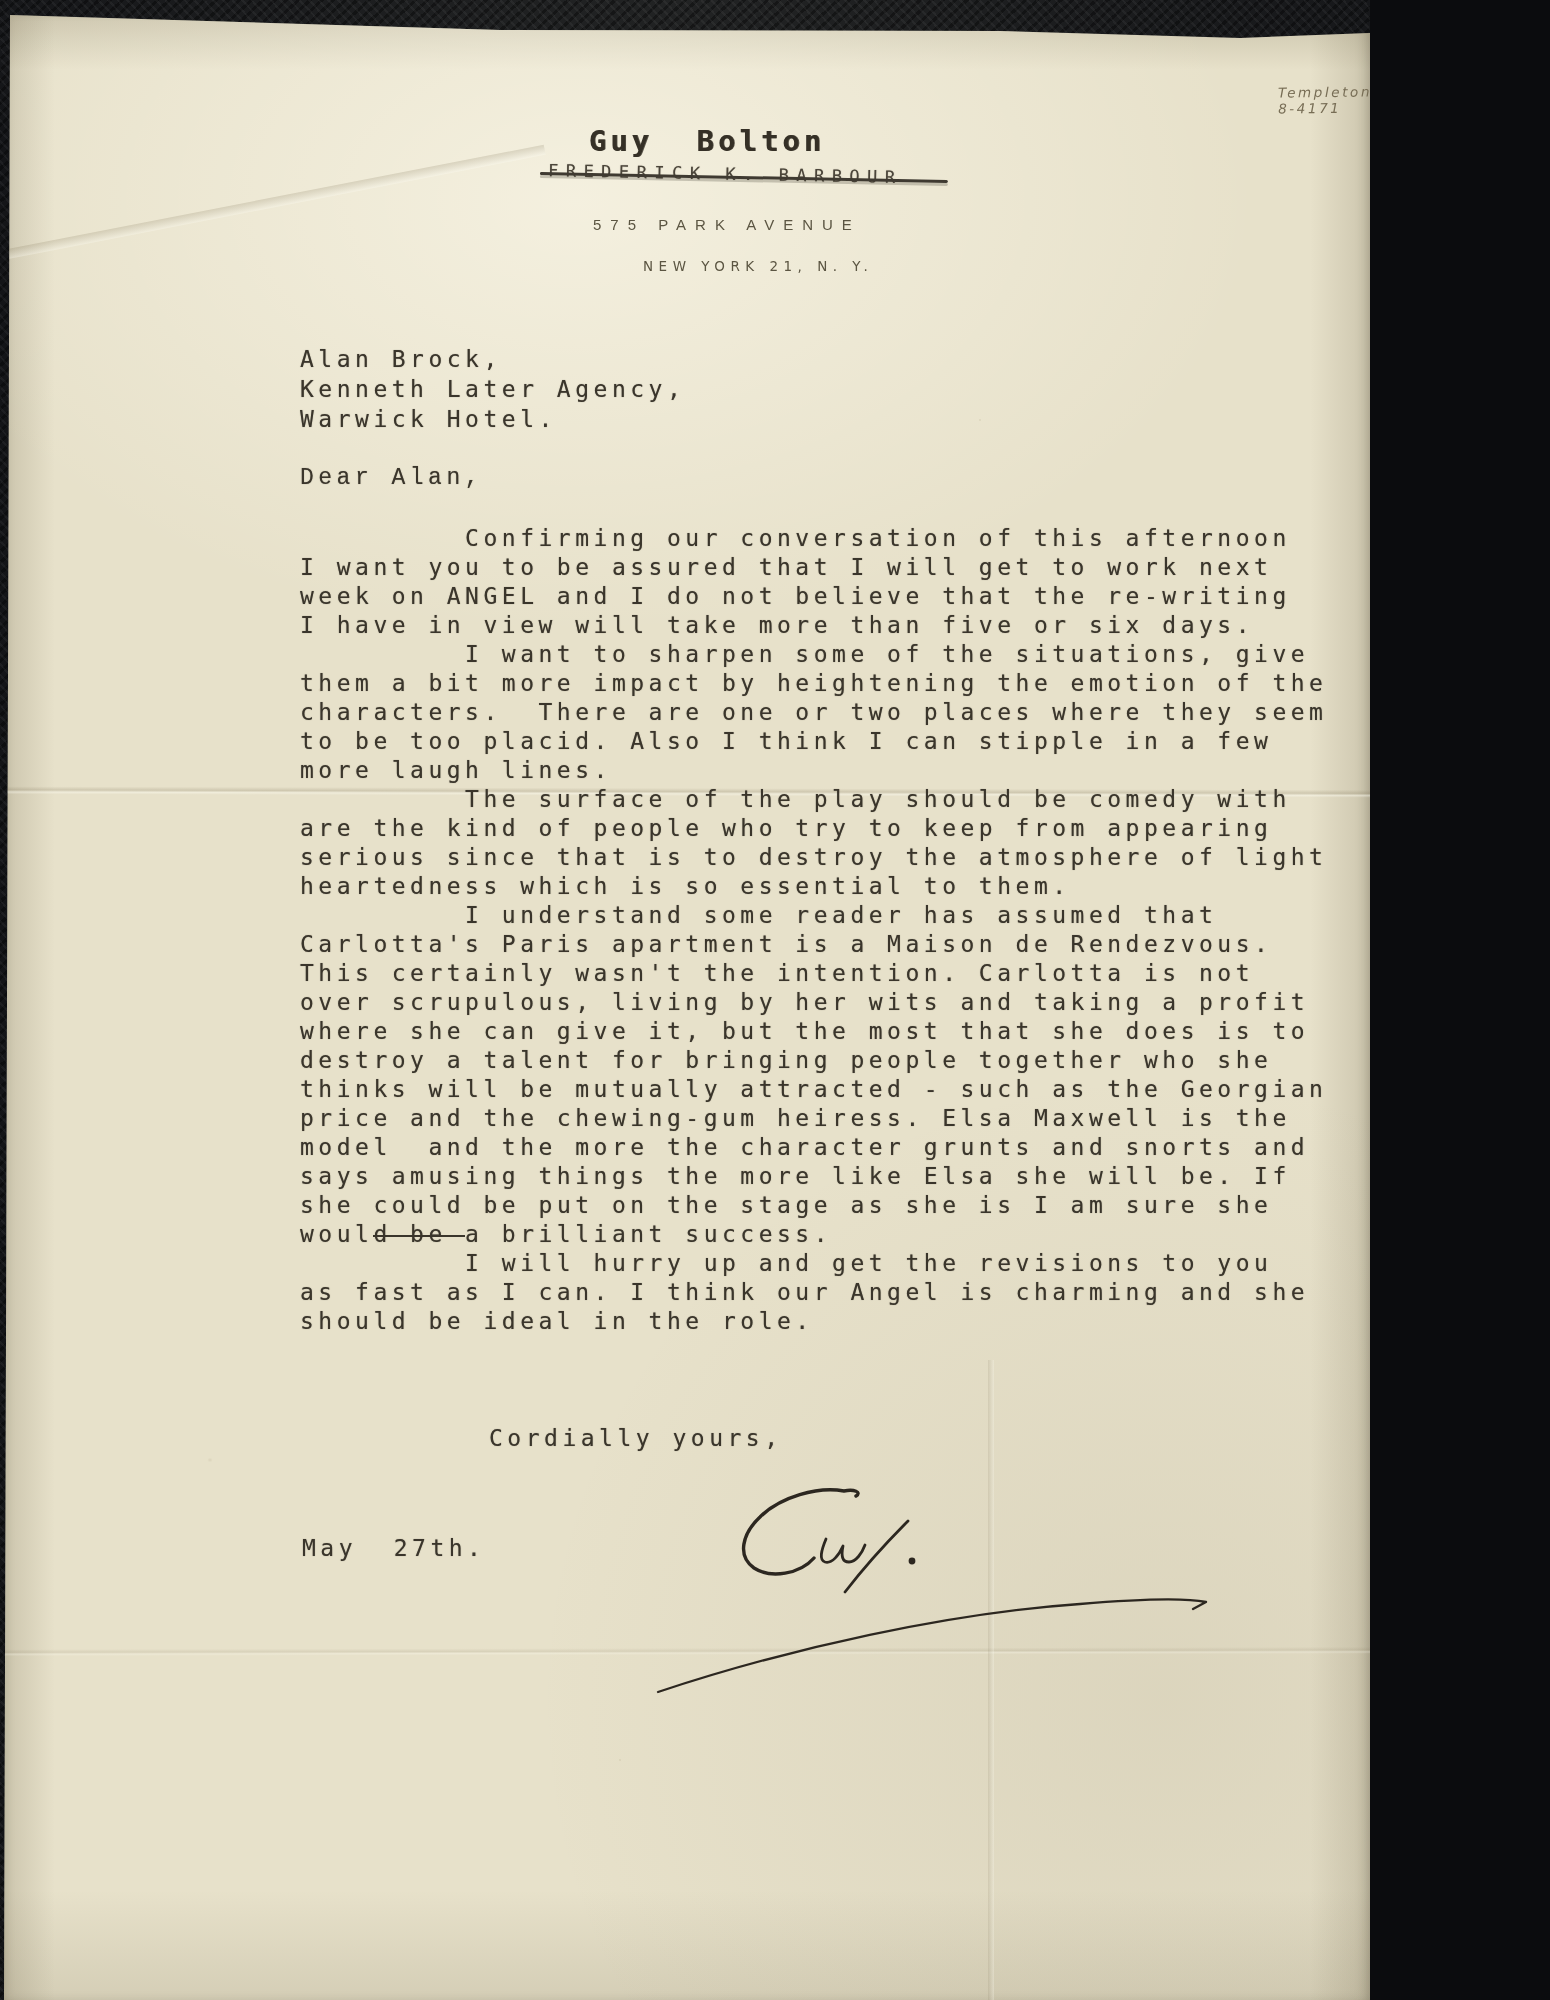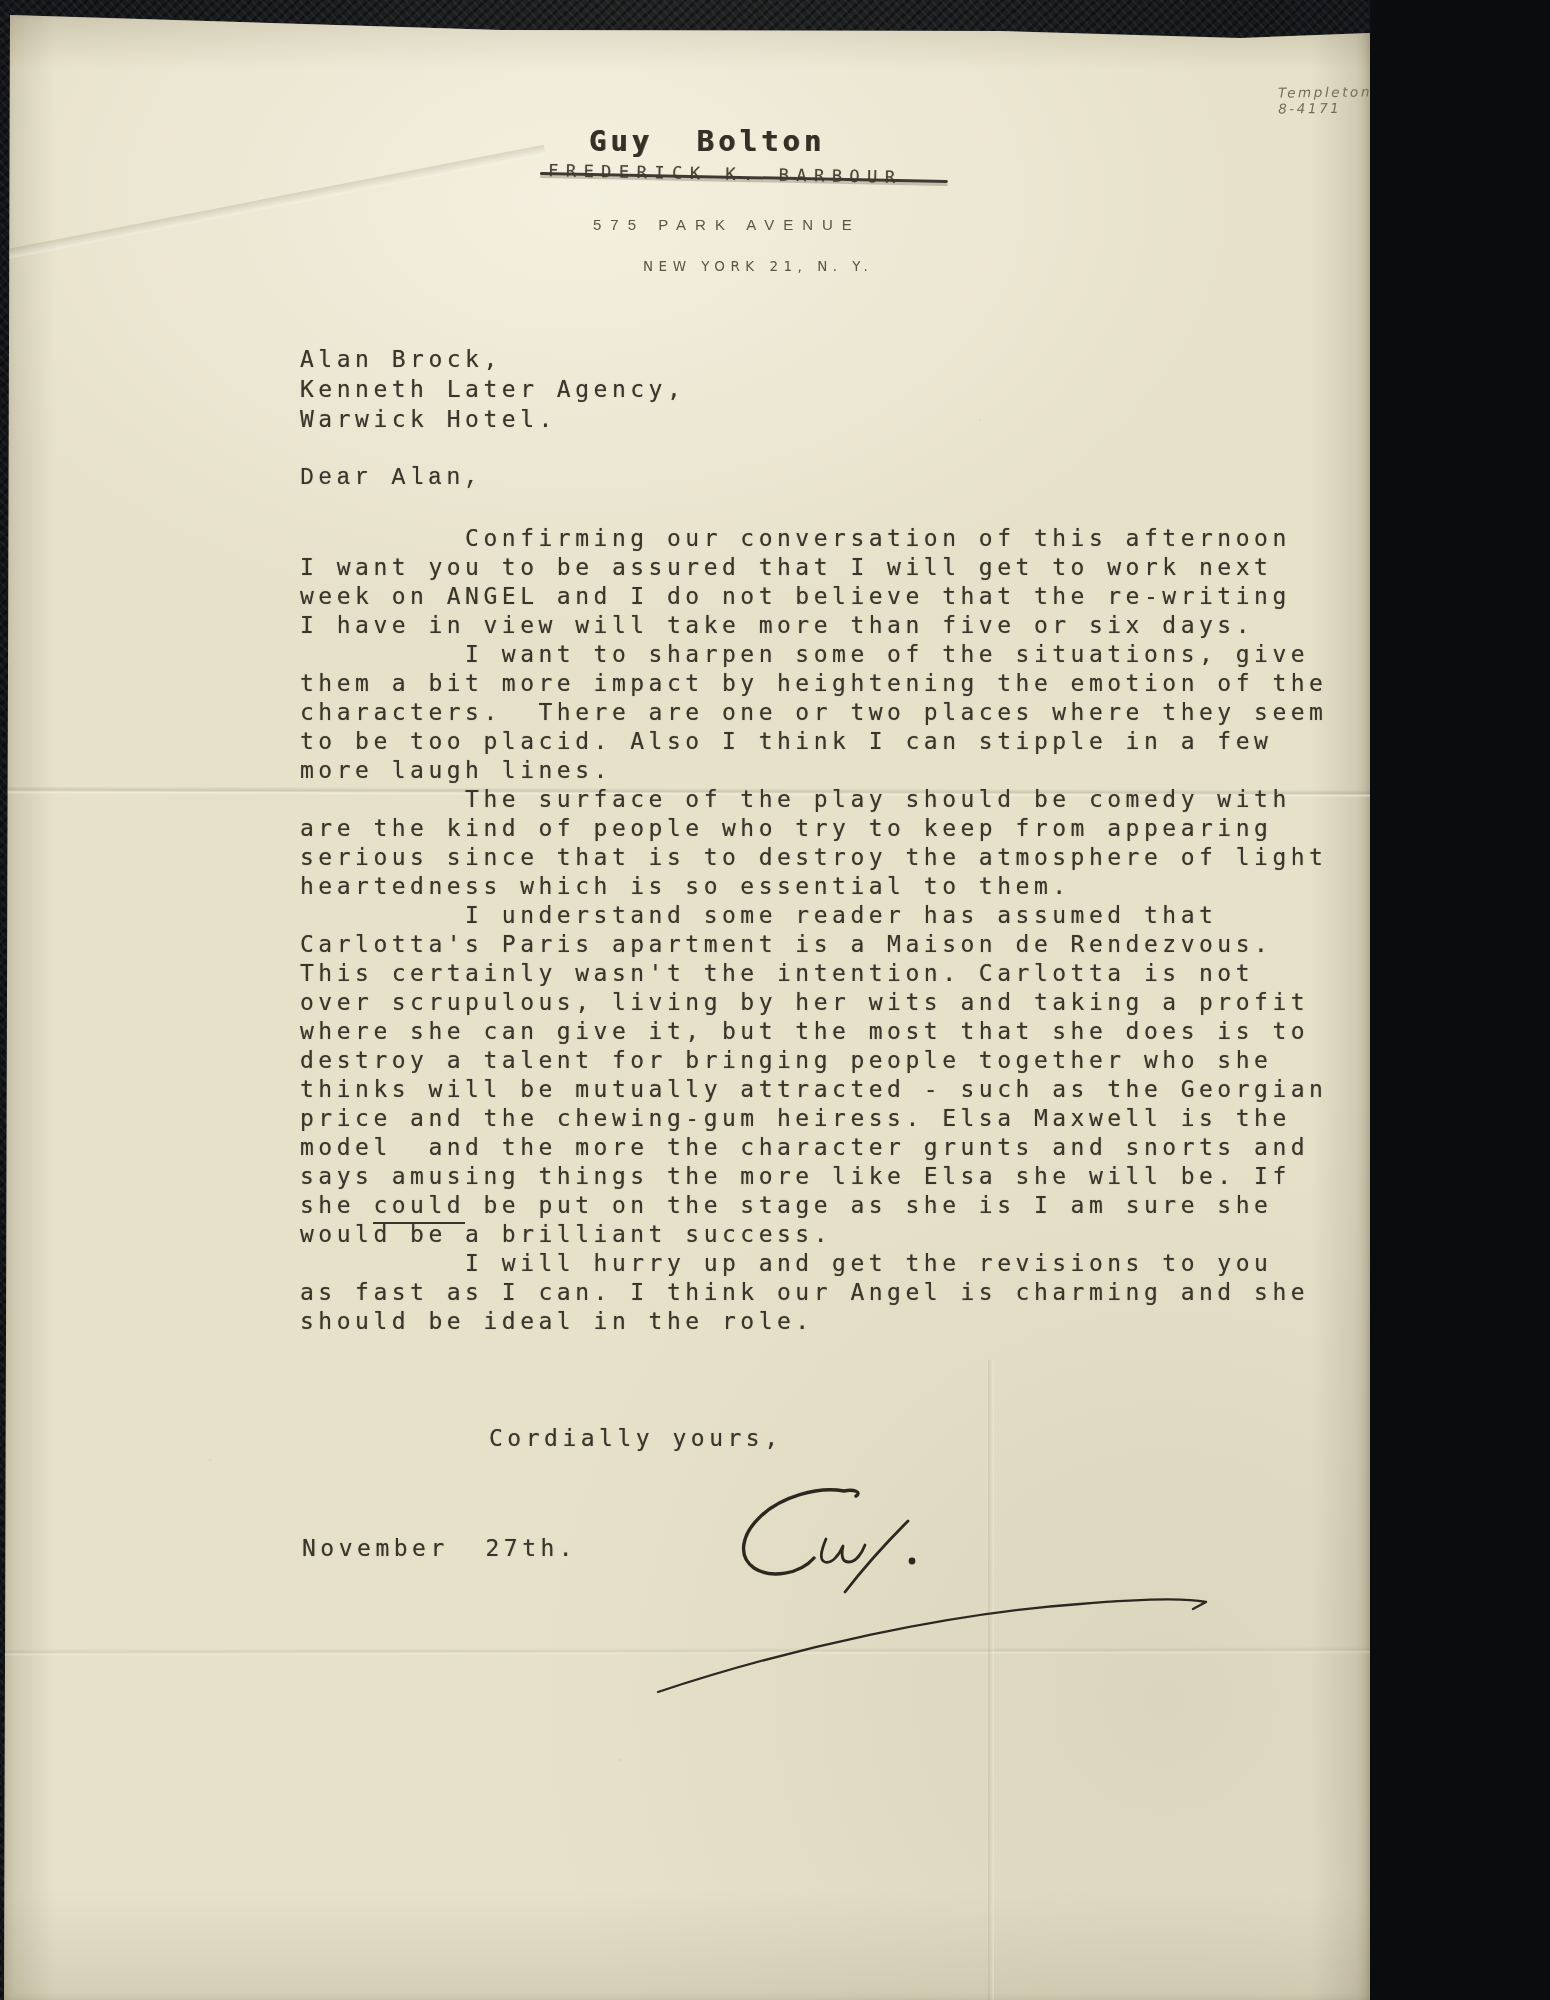--- a/index.html
+++ b/index.html
@@ -41,21 +41,21 @@
     background:linear-gradient(to bottom, rgba(110,98,70,0) 0, rgba(110,98,70,0.20) 45%, rgba(255,255,246,0.38) 72%, rgba(255,255,246,0) 100%);}
   .crease-h2{top:1648px;left:0;width:100%;height:7px;transform:rotate(-.1deg);
     background:linear-gradient(to bottom, rgba(110,98,70,0) 0, rgba(110,98,70,0.12) 45%, rgba(255,255,246,0.25) 72%, rgba(255,255,246,0) 100%);}
   .crease-v1{left:988px;top:1360px;width:6px;height:640px;
     background:linear-gradient(to right, rgba(110,98,70,0.14), rgba(255,255,246,0.28));}
   .crease-diag{left:-30px;top:200px;width:580px;height:10px;transform:rotate(-11deg);
     background:linear-gradient(to bottom, rgba(118,106,76,0.20), rgba(255,255,248,0.30));}
 
   .typed{color:#3a352b;text-shadow:0 0 1px rgba(58,53,43,0.5);}
   .tline{white-space:pre;font-size:23px;line-height:29px;letter-spacing:4.5px;}
-  .underline{border-bottom:2.4px solid #3a352b;padding-bottom:4px;}
+  .underline{border-bottom:2.4px solid #3a352b;padding-bottom:17px;}
 
   #stamp-phone{position:absolute;left:1278px;top:84px;font-family:"DejaVu Sans",sans-serif;
     font-style:italic;font-size:13.5px;letter-spacing:2.6px;color:#776d55;transform:rotate(-.6deg);}
 
   #lh-name{position:absolute;left:497px;top:124px;width:420px;text-align:center;
     font-size:29px;font-weight:bold;letter-spacing:4px;word-spacing:22px;color:#353026;
     text-shadow:.8px 0 0 rgba(53,48,38,0.8);}
   #lh-struck-wrap{position:absolute;left:548px;top:164px;width:392px;transform:rotate(1.1deg);}
   #lh-struck{font-size:17px;letter-spacing:7.5px;color:#4b453a;white-space:pre;
     text-shadow:0 0 1px rgba(75,69,58,0.5);}
@@ -132,21 +132,21 @@
         <div class="tline"><span>says amusing things the more like Elsa she will be. If</span></div>
         <div class="tline"><span>she </span><span class="underline">could</span><span> be put on the stage as she is I am sure she</span></div>
         <div class="tline"><span>would be a brilliant success.</span></div>
         <div class="tline"><span>         I will hurry up and get the revisions to you</span></div>
         <div class="tline"><span>as fast as I can. I think our Angel is charming and she</span></div>
         <div class="tline"><span>should be ideal in the role.</span></div>
       </div>
 
     <div id="closing" class="typed tline">Cordially yours,</div>
 
-    <div id="date" class="typed tline">November  27th.</div>
+    <div id="date" class="typed tline">May  27th.</div>
 
     <svg id="signature-svg" width="640" height="260" viewBox="620 1470 640 260">
       <g fill="none" stroke="#2c2720" stroke-linecap="round" stroke-linejoin="round">
 
         <path stroke-width="3.4" d="M 856 1496 C 862 1492 854 1489 844 1491
                  C 818 1486 780 1497 760 1517
                  C 742 1534 737 1556 754 1568
                  C 771 1579 800 1574 814 1558"></path>
 
         <path stroke-width="2.8" d="M 826 1539 C 821 1551 819 1560 825 1562

